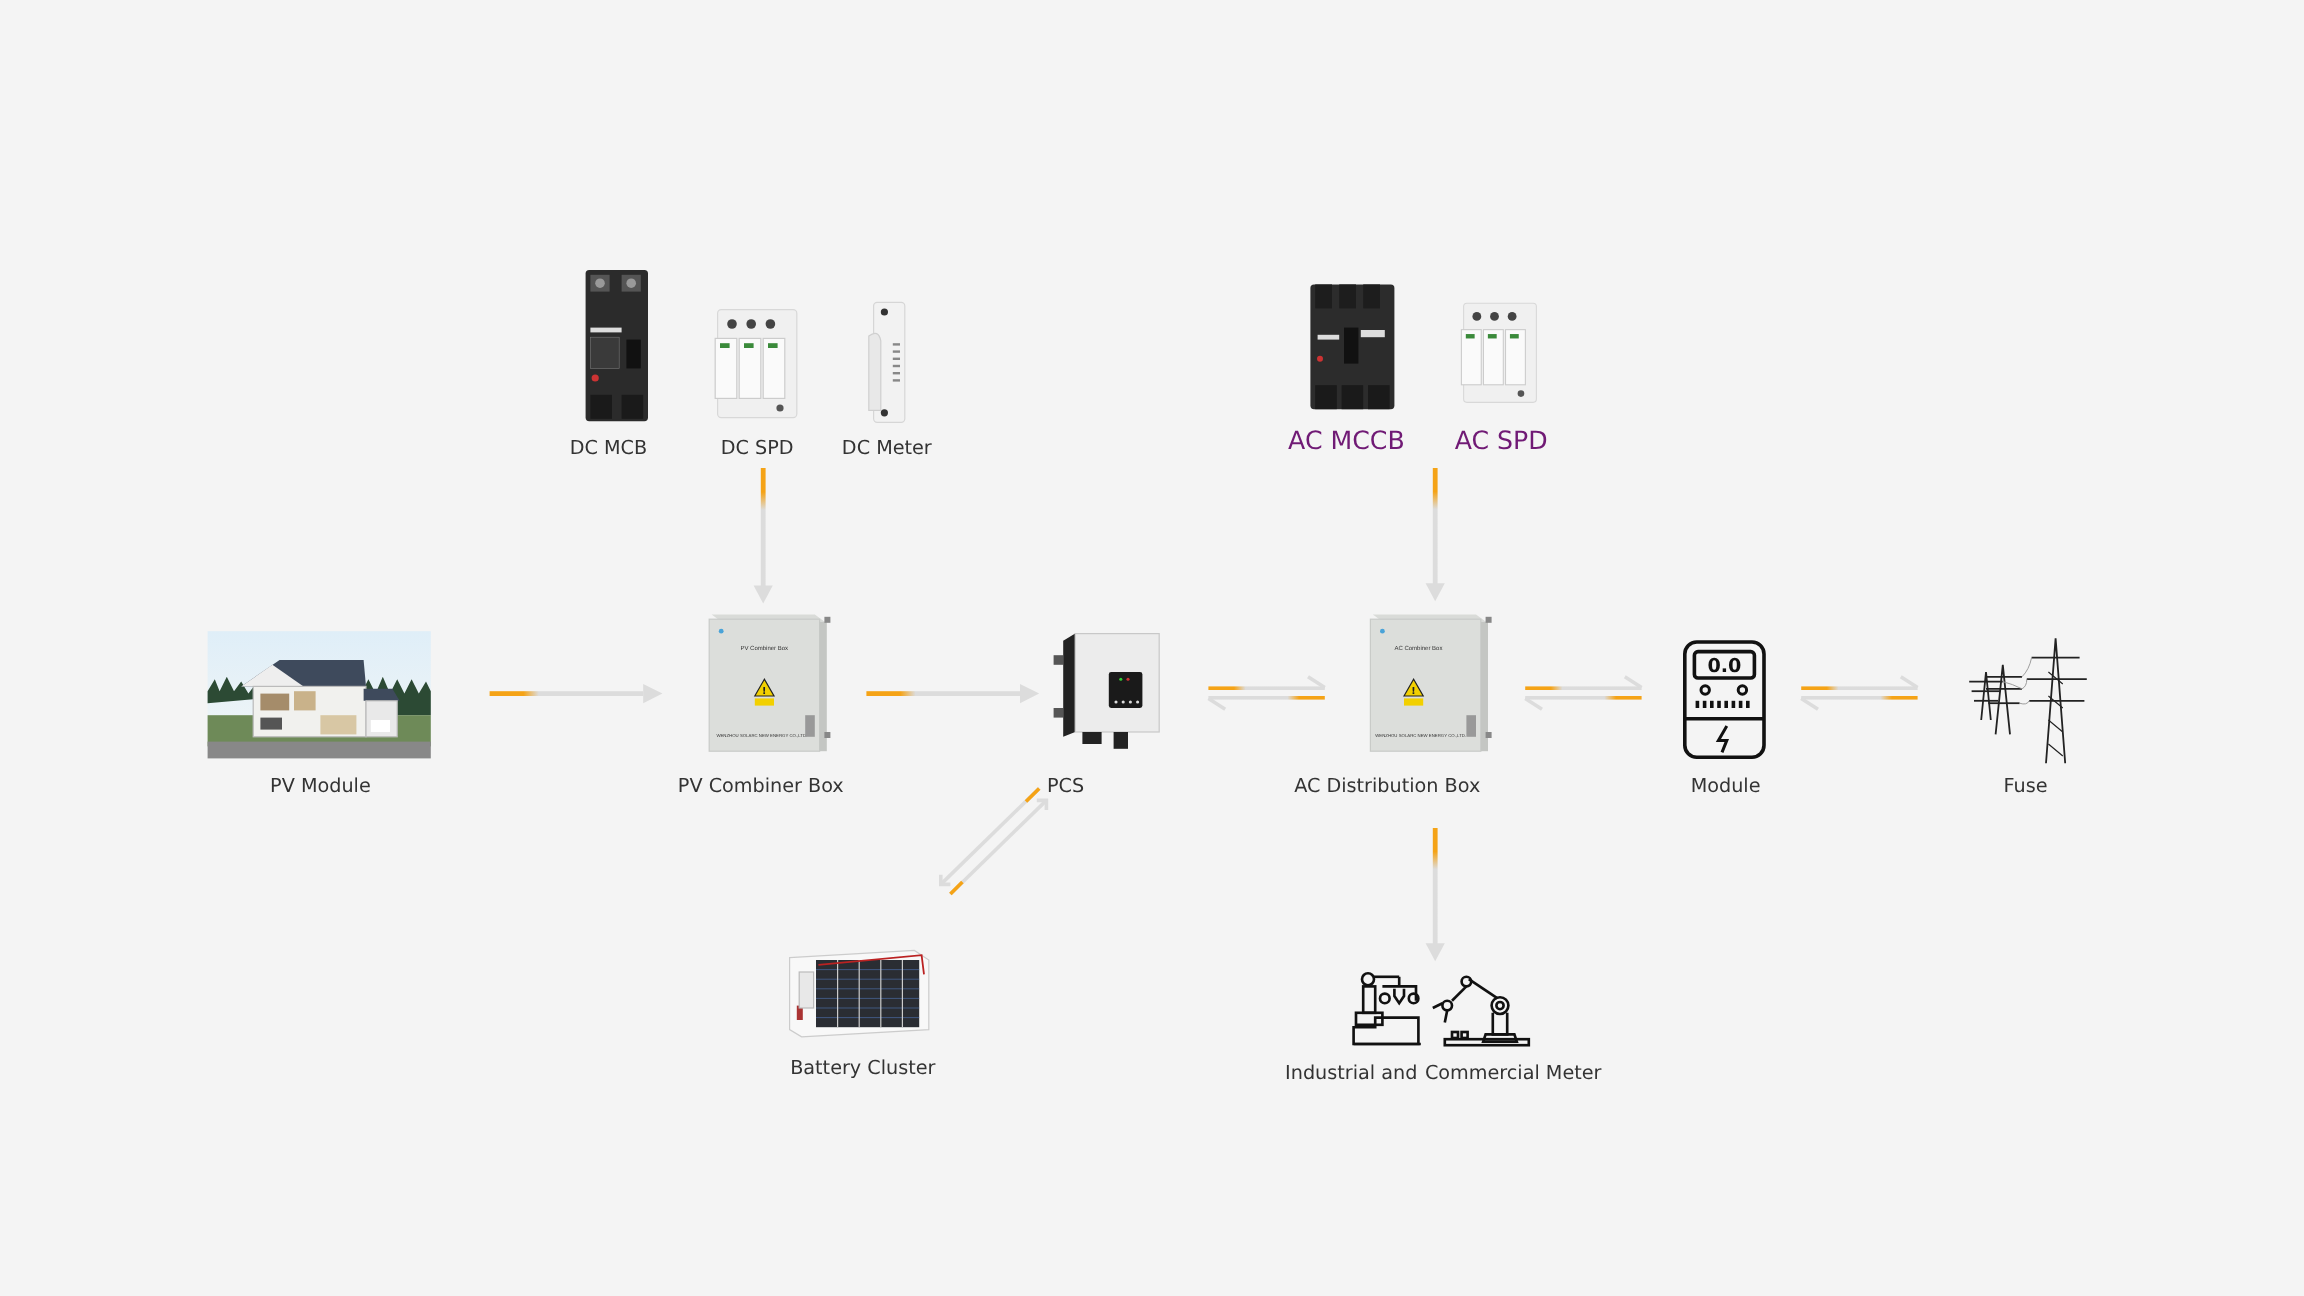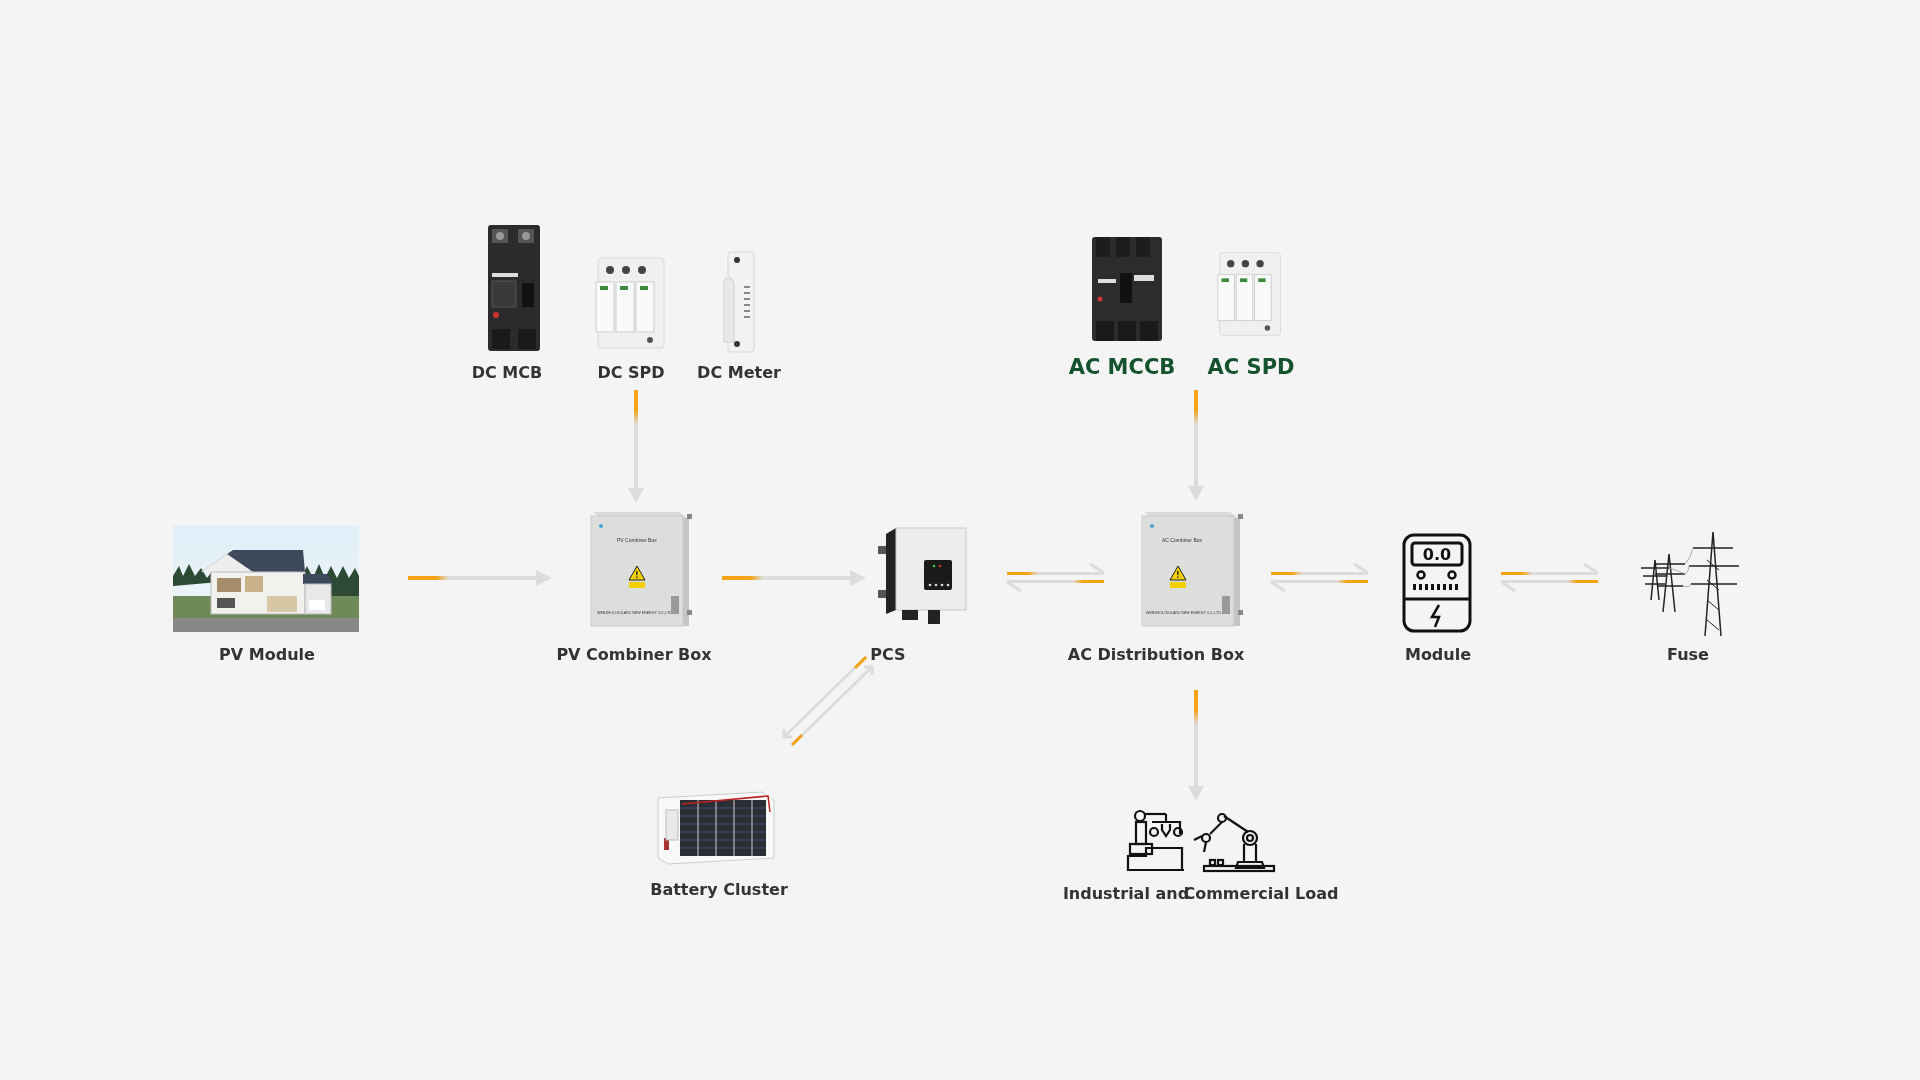--- a/index.html
+++ b/index.html
@@ -1,21 +1,21 @@
 <!DOCTYPE html>
 <html><head>
 <meta charset="utf-8">
 <style>
   html, body { margin:0; padding:0; }
   body { width:1920px; height:1080px; background:#f4f4f4; position:relative; overflow:hidden;
          font-family:"DejaVu Sans","Liberation Sans",sans-serif; }
   .node { position:absolute; }
   .label { position:absolute; transform:translateX(-50%); white-space:nowrap;
-           font-weight:bold; font-size:16px; color:#333; }
-  .label.big { font-size:21px; color:#14532d; }
+           font-weight:normal; font-size:16px; color:#333; }
+  .label.big { font-size:21px; color:#701a75; }
   svg.icon { position:absolute; overflow:visible; }
   #arrows { position:absolute; left:0; top:0; width:1920px; height:1080px; pointer-events:none; }
 </style>
 </head>
 <body>
 
 <svg id="arrows">
   <defs>
     <linearGradient id="gR" x1="0" y1="0" x2="1" y2="0">
       <stop offset="0" stop-color="#f5a316"></stop>
@@ -360,14 +360,14 @@
         <circle cx="124" cy="30" r="7"></circle>
         <circle cx="124" cy="30" r="3"></circle>
       <path d="M118 36 L118 54 L130 54 L130 36"></path>
         <path d="M112 54 L136 54 L138 60 L110 60 Z"></path>
       <rect x="78" y="58" width="70" height="5"></rect>
         <rect x="84" y="52" width="5" height="5"></rect>
         <rect x="92" y="52" width="5" height="5"></rect>
     </g>
   </svg>
   <div class="label" style="left:1126px;top:884px">Industrial and</div>
-  <div class="label" style="left:1261px;top:884px">Commercial Load</div>
+  <div class="label" style="left:1261px;top:884px">Commercial Meter</div>
 </div>
 
 </body></html>

